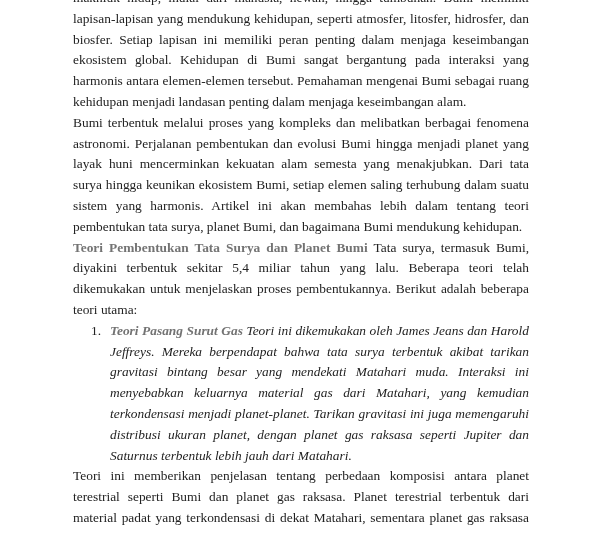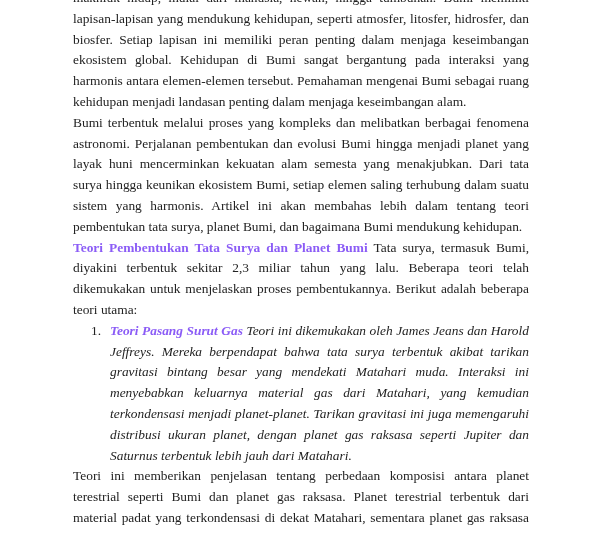--- a/index.html
+++ b/index.html
@@ -25,21 +25,21 @@
     text-align: justify;
   }
   .para {
     margin: 0;
   }
   .last-line {
     text-align-last: left;
   }
   b {
     font-weight: bold;
-    color: #8b5cf6;
+    color: #737373;
   }
   ol.theories {
     margin: 0;
     padding: 0;
     list-style: none;
   }
   ol.theories li {
     position: relative;
     padding-left: 37px;
     margin: 0;
@@ -57,21 +57,21 @@
 </head>
 <body>
 
 <div class="page">
 
   <p class="para last-line">makhluk hidup, mulai dari manusia, hewan, hingga tumbuhan. Bumi memiliki lapisan-lapisan yang mendukung kehidupan, seperti atmosfer, litosfer, hidrosfer, dan biosfer. Setiap lapisan ini memiliki peran penting dalam menjaga keseimbangan ekosistem global. Kehidupan di Bumi sangat bergantung pada interaksi yang harmonis antara elemen-elemen tersebut. Pemahaman mengenai Bumi sebagai ruang kehidupan menjadi landasan penting dalam menjaga keseimbangan alam.</p>
 
   <p class="para last-line">Bumi terbentuk melalui proses yang kompleks dan melibatkan berbagai fenomena astronomi. Perjalanan pembentukan dan evolusi Bumi hingga menjadi planet yang layak huni mencerminkan kekuatan alam semesta yang menakjubkan. Dari tata surya hingga keunikan ekosistem Bumi, setiap elemen saling terhubung dalam suatu sistem yang harmonis. Artikel ini akan membahas lebih dalam tentang teori pembentukan tata surya, planet Bumi, dan bagaimana Bumi mendukung kehidupan.</p>
 
   <p class="para last-line">
-    <b>Teori Pembentukan Tata Surya dan Planet Bumi</b><span> Tata surya, termasuk Bumi, diyakini terbentuk sekitar 2,3 miliar tahun yang lalu. Beberapa teori telah dikemukakan untuk menjelaskan proses pembentukannya. Berikut adalah beberapa teori utama:</span>
+    <b>Teori Pembentukan Tata Surya dan Planet Bumi</b><span> Tata surya, termasuk Bumi, diyakini terbentuk sekitar 5,4 miliar tahun yang lalu. Beberapa teori telah dikemukakan untuk menjelaskan proses pembentukannya. Berikut adalah beberapa teori utama:</span>
   </p>
 
   <ol class="theories">
     <li class="last-line">
       <span class="num">1.</span>
       <span class="li-body"><b>Teori Pasang Surut Gas</b><span> Teori ini dikemukakan oleh James Jeans dan Harold Jeffreys. Mereka berpendapat bahwa tata surya terbentuk akibat tarikan gravitasi bintang besar yang mendekati Matahari muda. Interaksi ini menyebabkan keluarnya material gas dari Matahari, yang kemudian terkondensasi menjadi planet-planet. Tarikan gravitasi ini juga memengaruhi distribusi ukuran planet, dengan planet gas raksasa seperti Jupiter dan Saturnus terbentuk lebih jauh dari Matahari.</span></span>
     </li>
   </ol>
 
   <p class="para last-line">Teori ini memberikan penjelasan tentang perbedaan komposisi antara planet terestrial seperti Bumi dan planet gas raksasa. Planet terestrial terbentuk dari material padat yang terkondensasi di dekat Matahari, sementara planet gas raksasa terbentuk dari material gas yang lebih ringan.</p>

